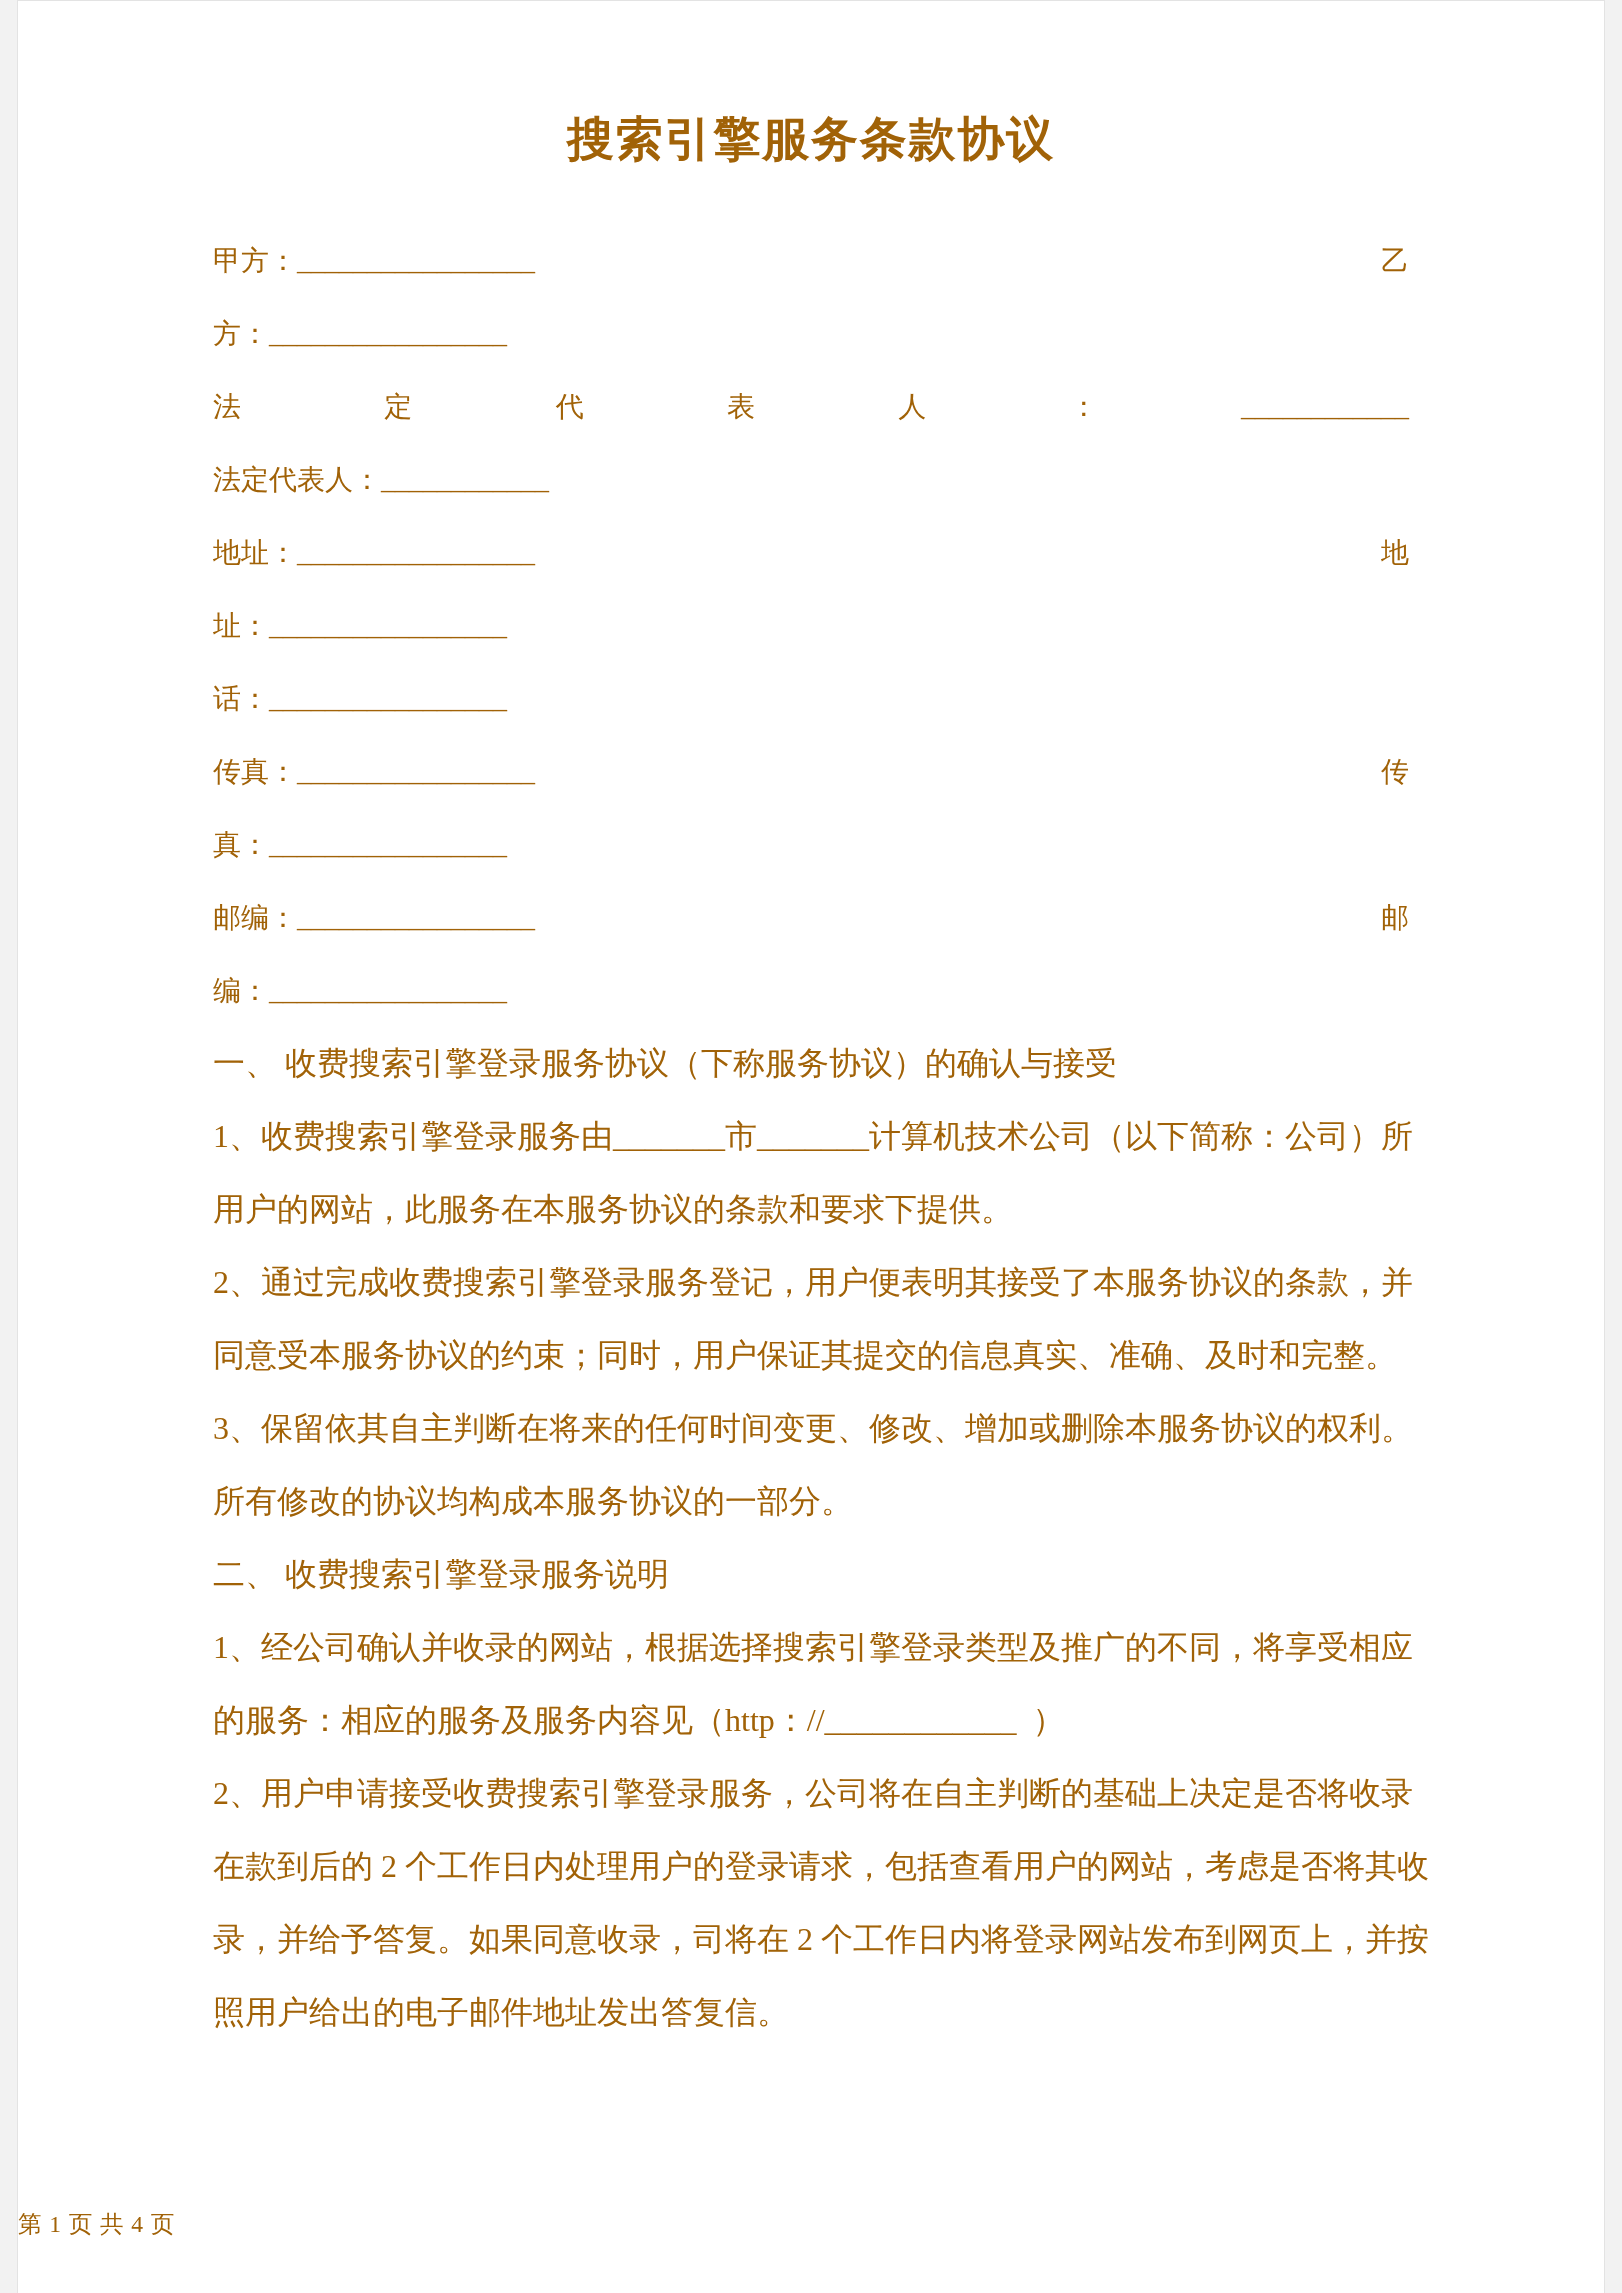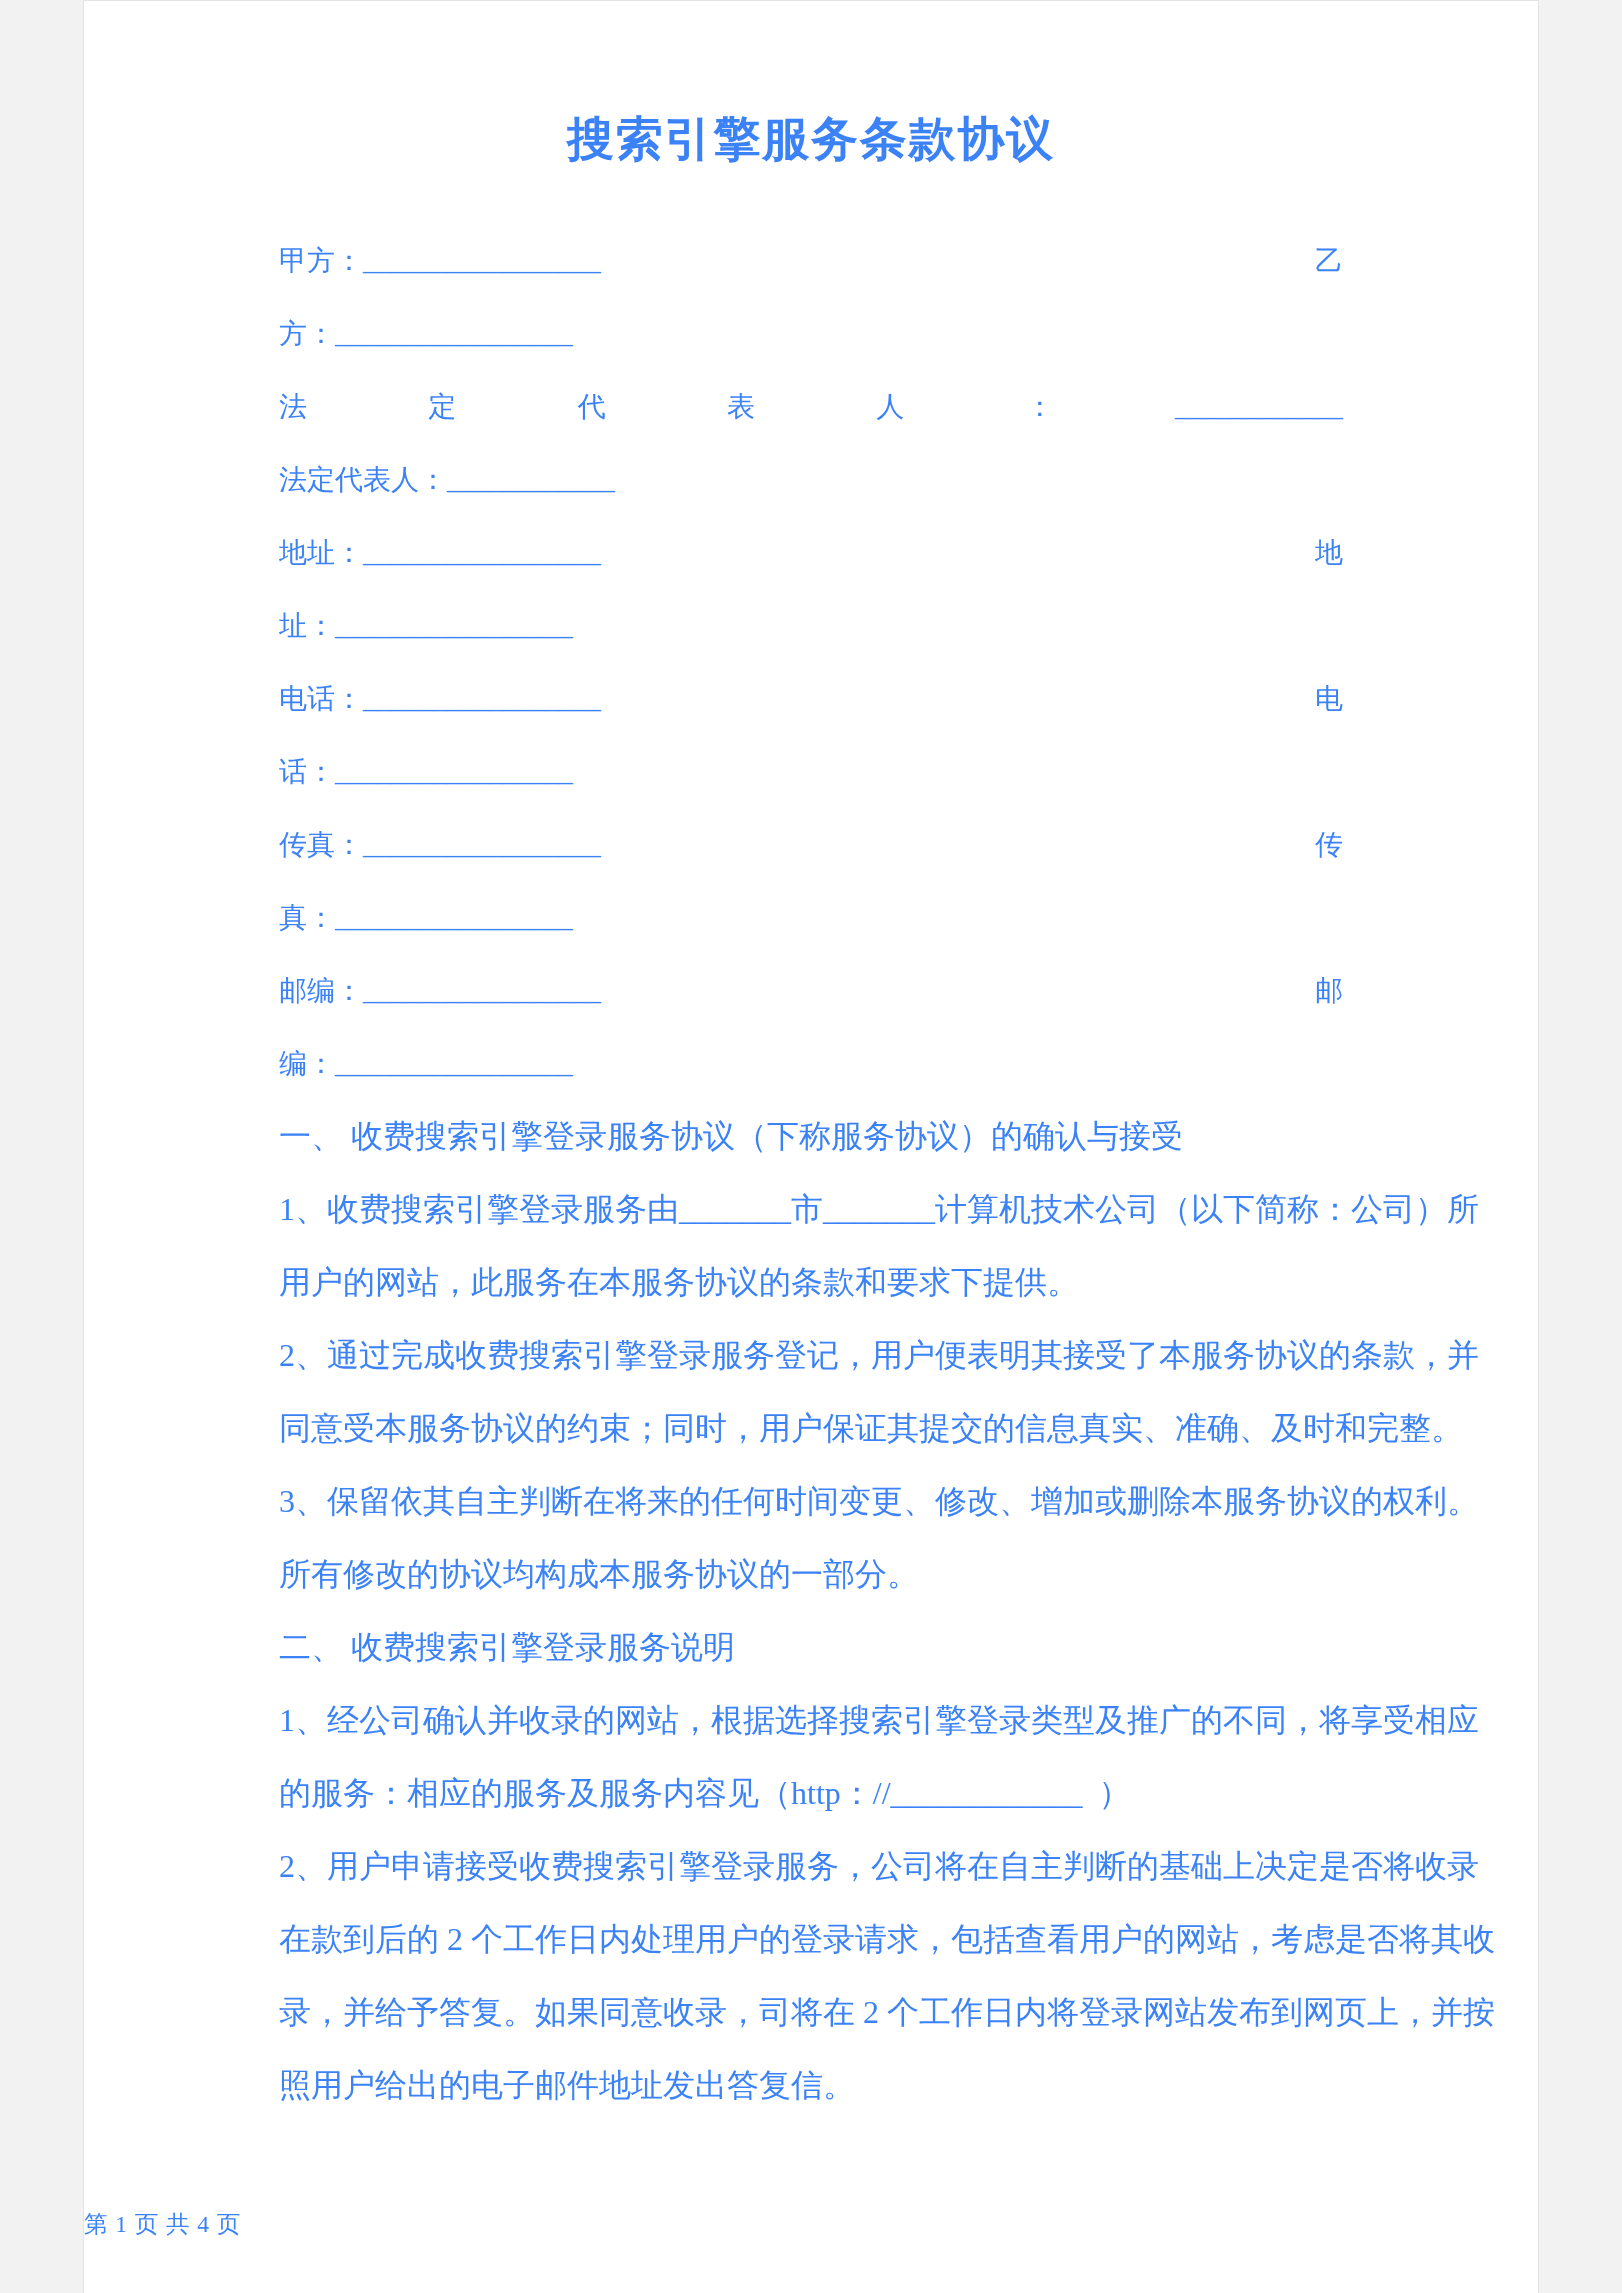--- a/index.html
+++ b/index.html
@@ -2,29 +2,29 @@
 <html style="font-size:14.5px"><head>
 <meta charset="utf-8">
 <style>
   html, body {
     margin: 0;
     padding: 0;
     background: #f2f2f2;
   }
   .page {
     position: relative;
-    width: 1456px;
+    width: 1588px;
     height: 2294px;
     margin: 0 auto;
     background: #ffffff;
     border: 0.9px solid #e3e3e3;
     box-sizing: border-box;
     overflow: hidden;
     font-family: "Liberation Serif", "DejaVu Serif", serif;
-    color: #3b82f6;
+    color: #a16207;
   }
   .content {
     padding: 0 195px;
   }
   .doc-title {
     margin: 0;
     padding-top: 107px;
     text-align: center;
     font-size: 47px;
     font-weight: bold;
@@ -113,24 +113,20 @@
       <div class="field-line">
         <span class="fl-left"><span>地址：</span><span class="blank">_________________</span></span>
         <span class="fl-right">地</span>
       </div>
 
       <div class="field-line">
         <span class="fl-left"><span>址：</span><span class="blank">_________________</span></span>
         <span class="fl-right"></span>
       </div>
 
-      <div class="field-line">
-        <span class="fl-left"><span>电话：</span><span class="blank">_________________</span></span>
-        <span class="fl-right">电</span>
-      </div>
 
       <div class="field-line">
         <span class="fl-left"><span>话：</span><span class="blank">_________________</span></span>
         <span class="fl-right"></span>
       </div>
 
       <div class="field-line">
         <span class="fl-left"><span>传真：</span><span class="blank">_________________</span></span>
         <span class="fl-right">传</span>
       </div>

